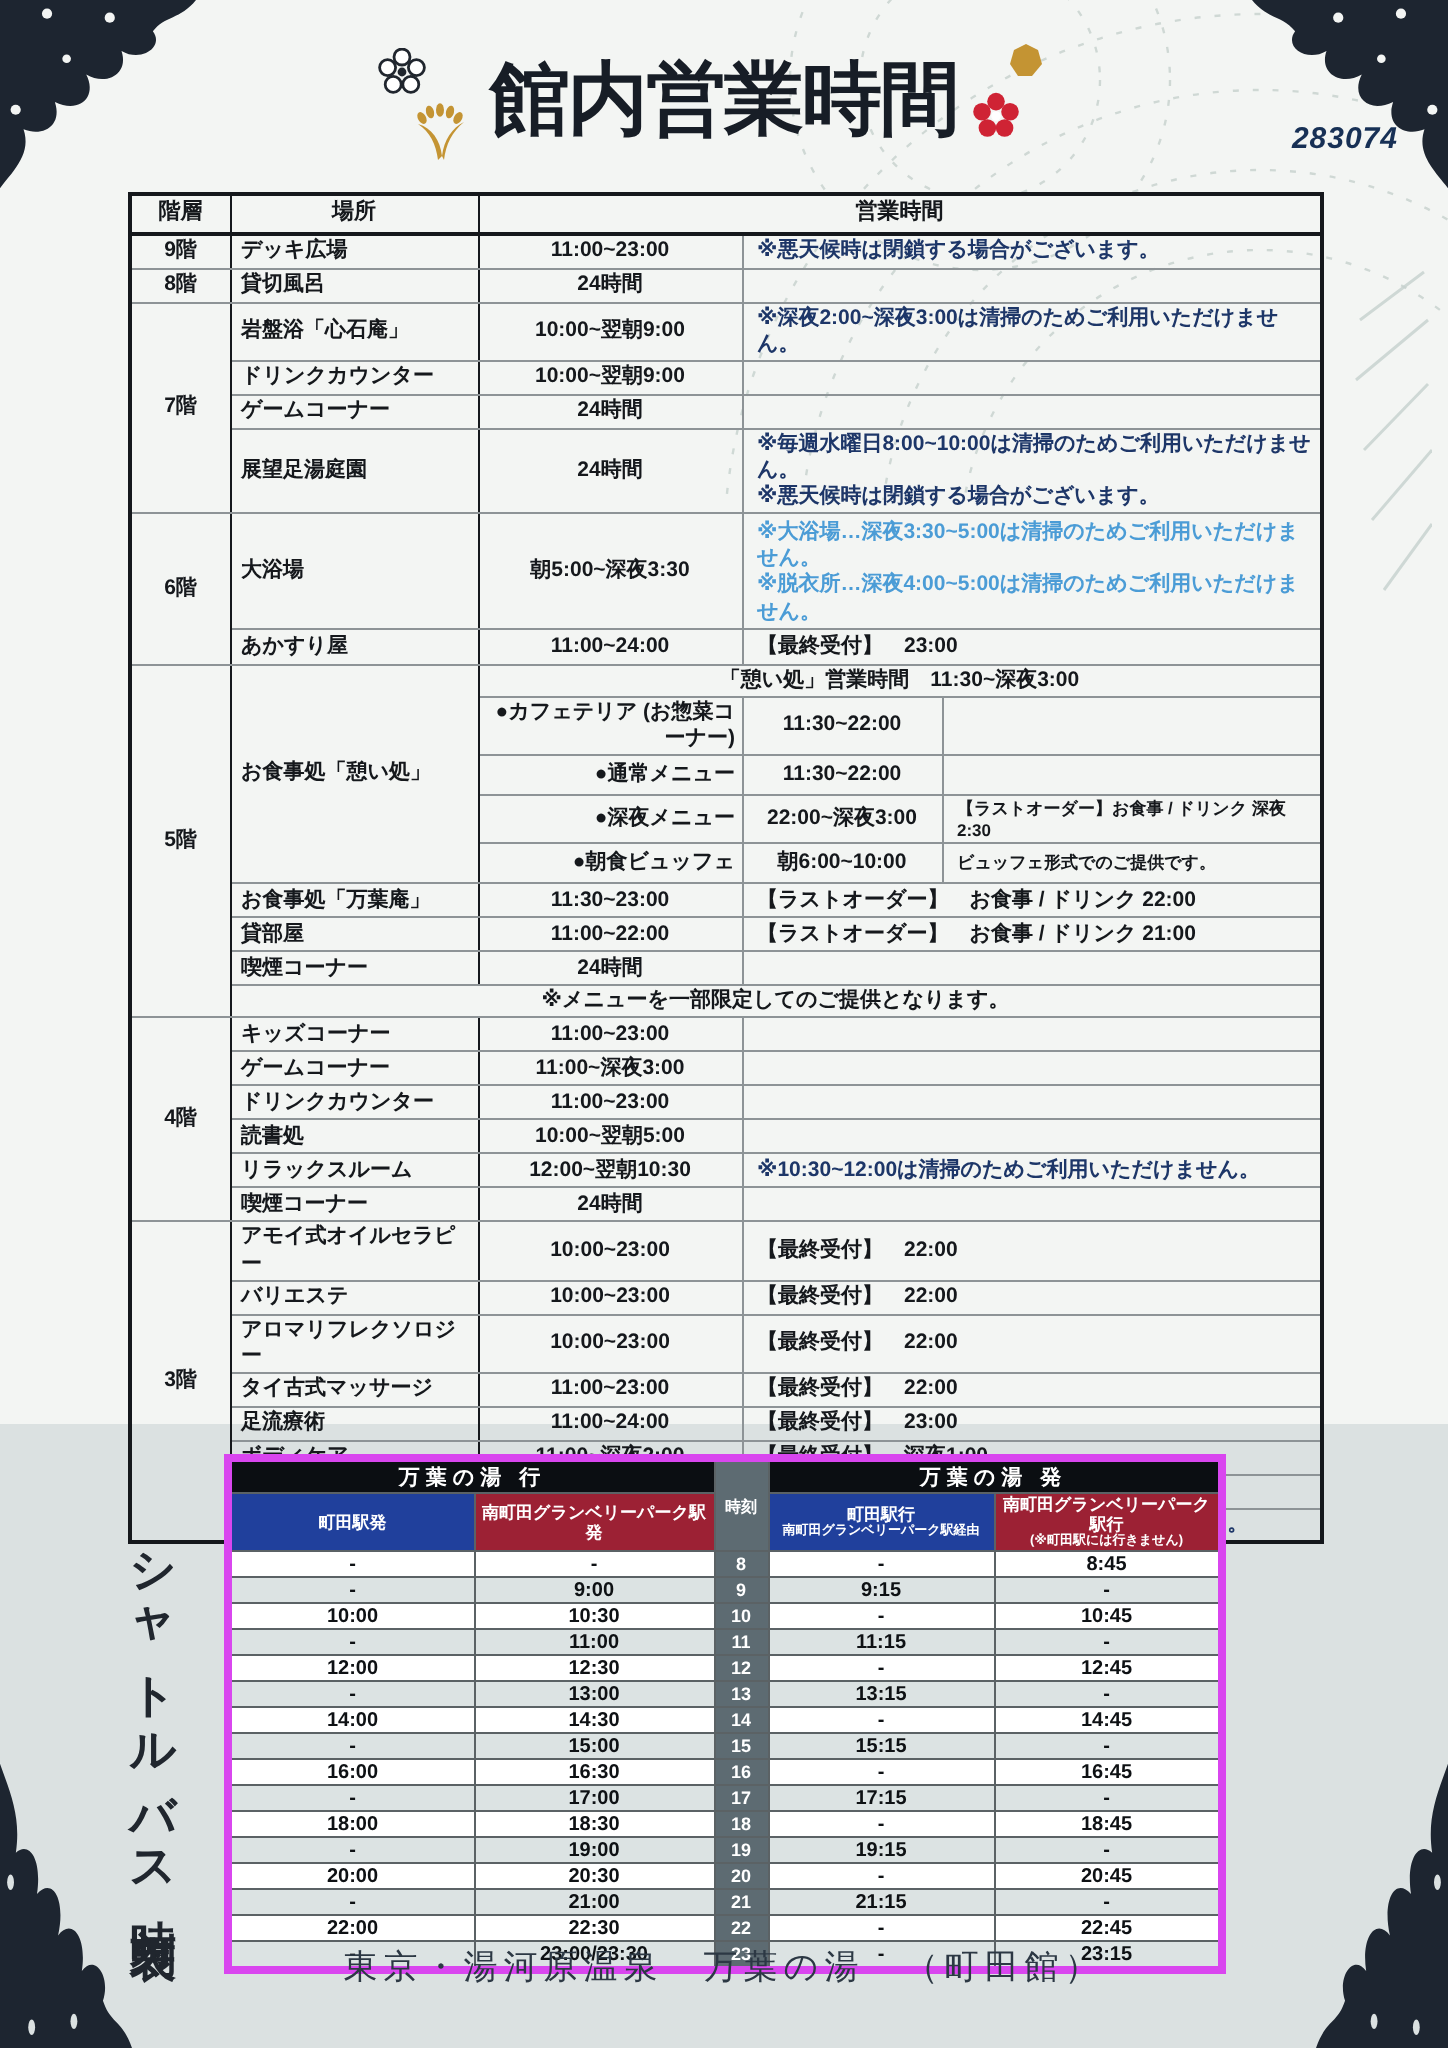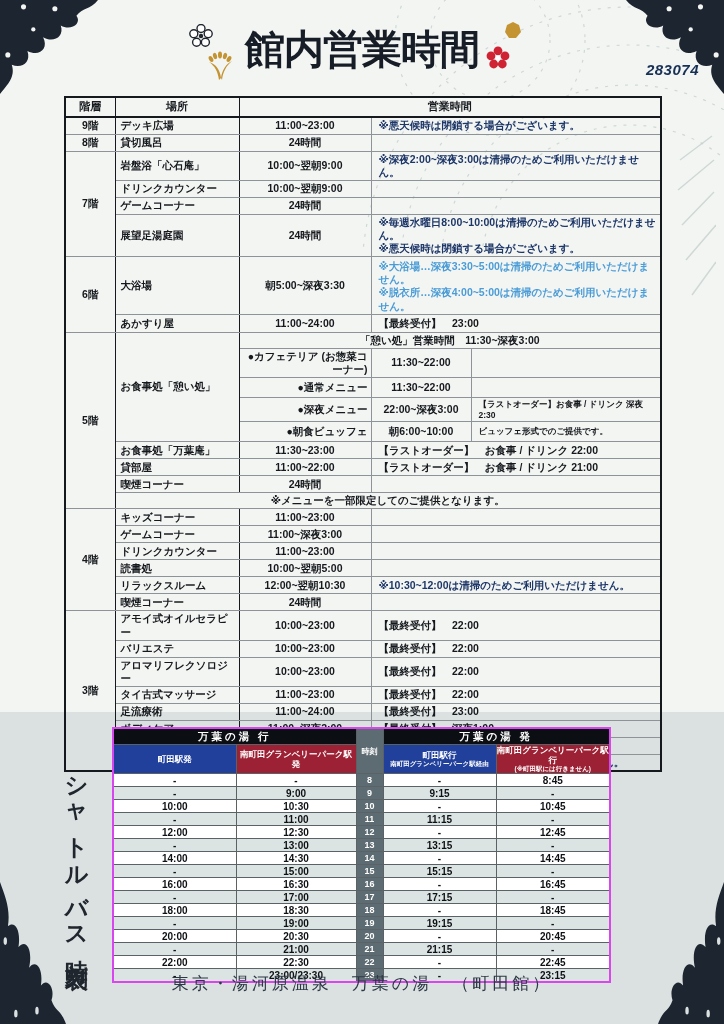--- a/index.html
+++ b/index.html
@@ -41,21 +41,21 @@
   .hours td.navy{color:#1d3668;}
   .hours td.blue{color:#4b9cd6;}
   .hours td.vtop{vertical-align:top;padding-top:3px;}
   .hours td.small{font-size:8.5px;}
   .hours td.ikoi{text-align:center;font-weight:900;}
   .hours td.foot{text-align:center;font-weight:900;}
   
   .shuttle-title{position:absolute;left:62px;top:760px;writing-mode:vertical-rl;
       font-size:23px;font-weight:900;letter-spacing:4px;color:#20262e;}
   .bus-wrap{position:absolute;left:112px;top:727px;}
-  table.bus{border-collapse:collapse;border:2px solid #d946ef;table-layout:fixed;}
+  table.bus{border-collapse:collapse;border:4px solid #d946ef;table-layout:fixed;}
   .bus th,.bus td{border:1px solid #5b6265;overflow:hidden;padding:0;}
   .bus .grp{background:#0b0e12;color:#fff;font-size:10.5px;font-weight:700;height:15px;
       text-align:center;letter-spacing:3px;}
   .bus .hourhead{background:#5d6b72;color:#fff;font-size:8px;font-weight:700;}
   .bus .bhead{color:#fff;text-align:center;font-weight:900;font-size:8.5px;height:28px;line-height:1.2;}
   .bus .bhead.blue{background:#20409c;}
   .bus .bhead.red{background:#9c2134;}
   .bus .bhead .sub{display:block;font-size:6.5px;font-weight:700;}
   .bus tbody td{height:12px;text-align:center;font-size:10px;font-weight:900;color:#0e1114;}
   .bus tbody td.hour{background:#5d6b72;color:#fff;font-size:9px;font-weight:700;}

